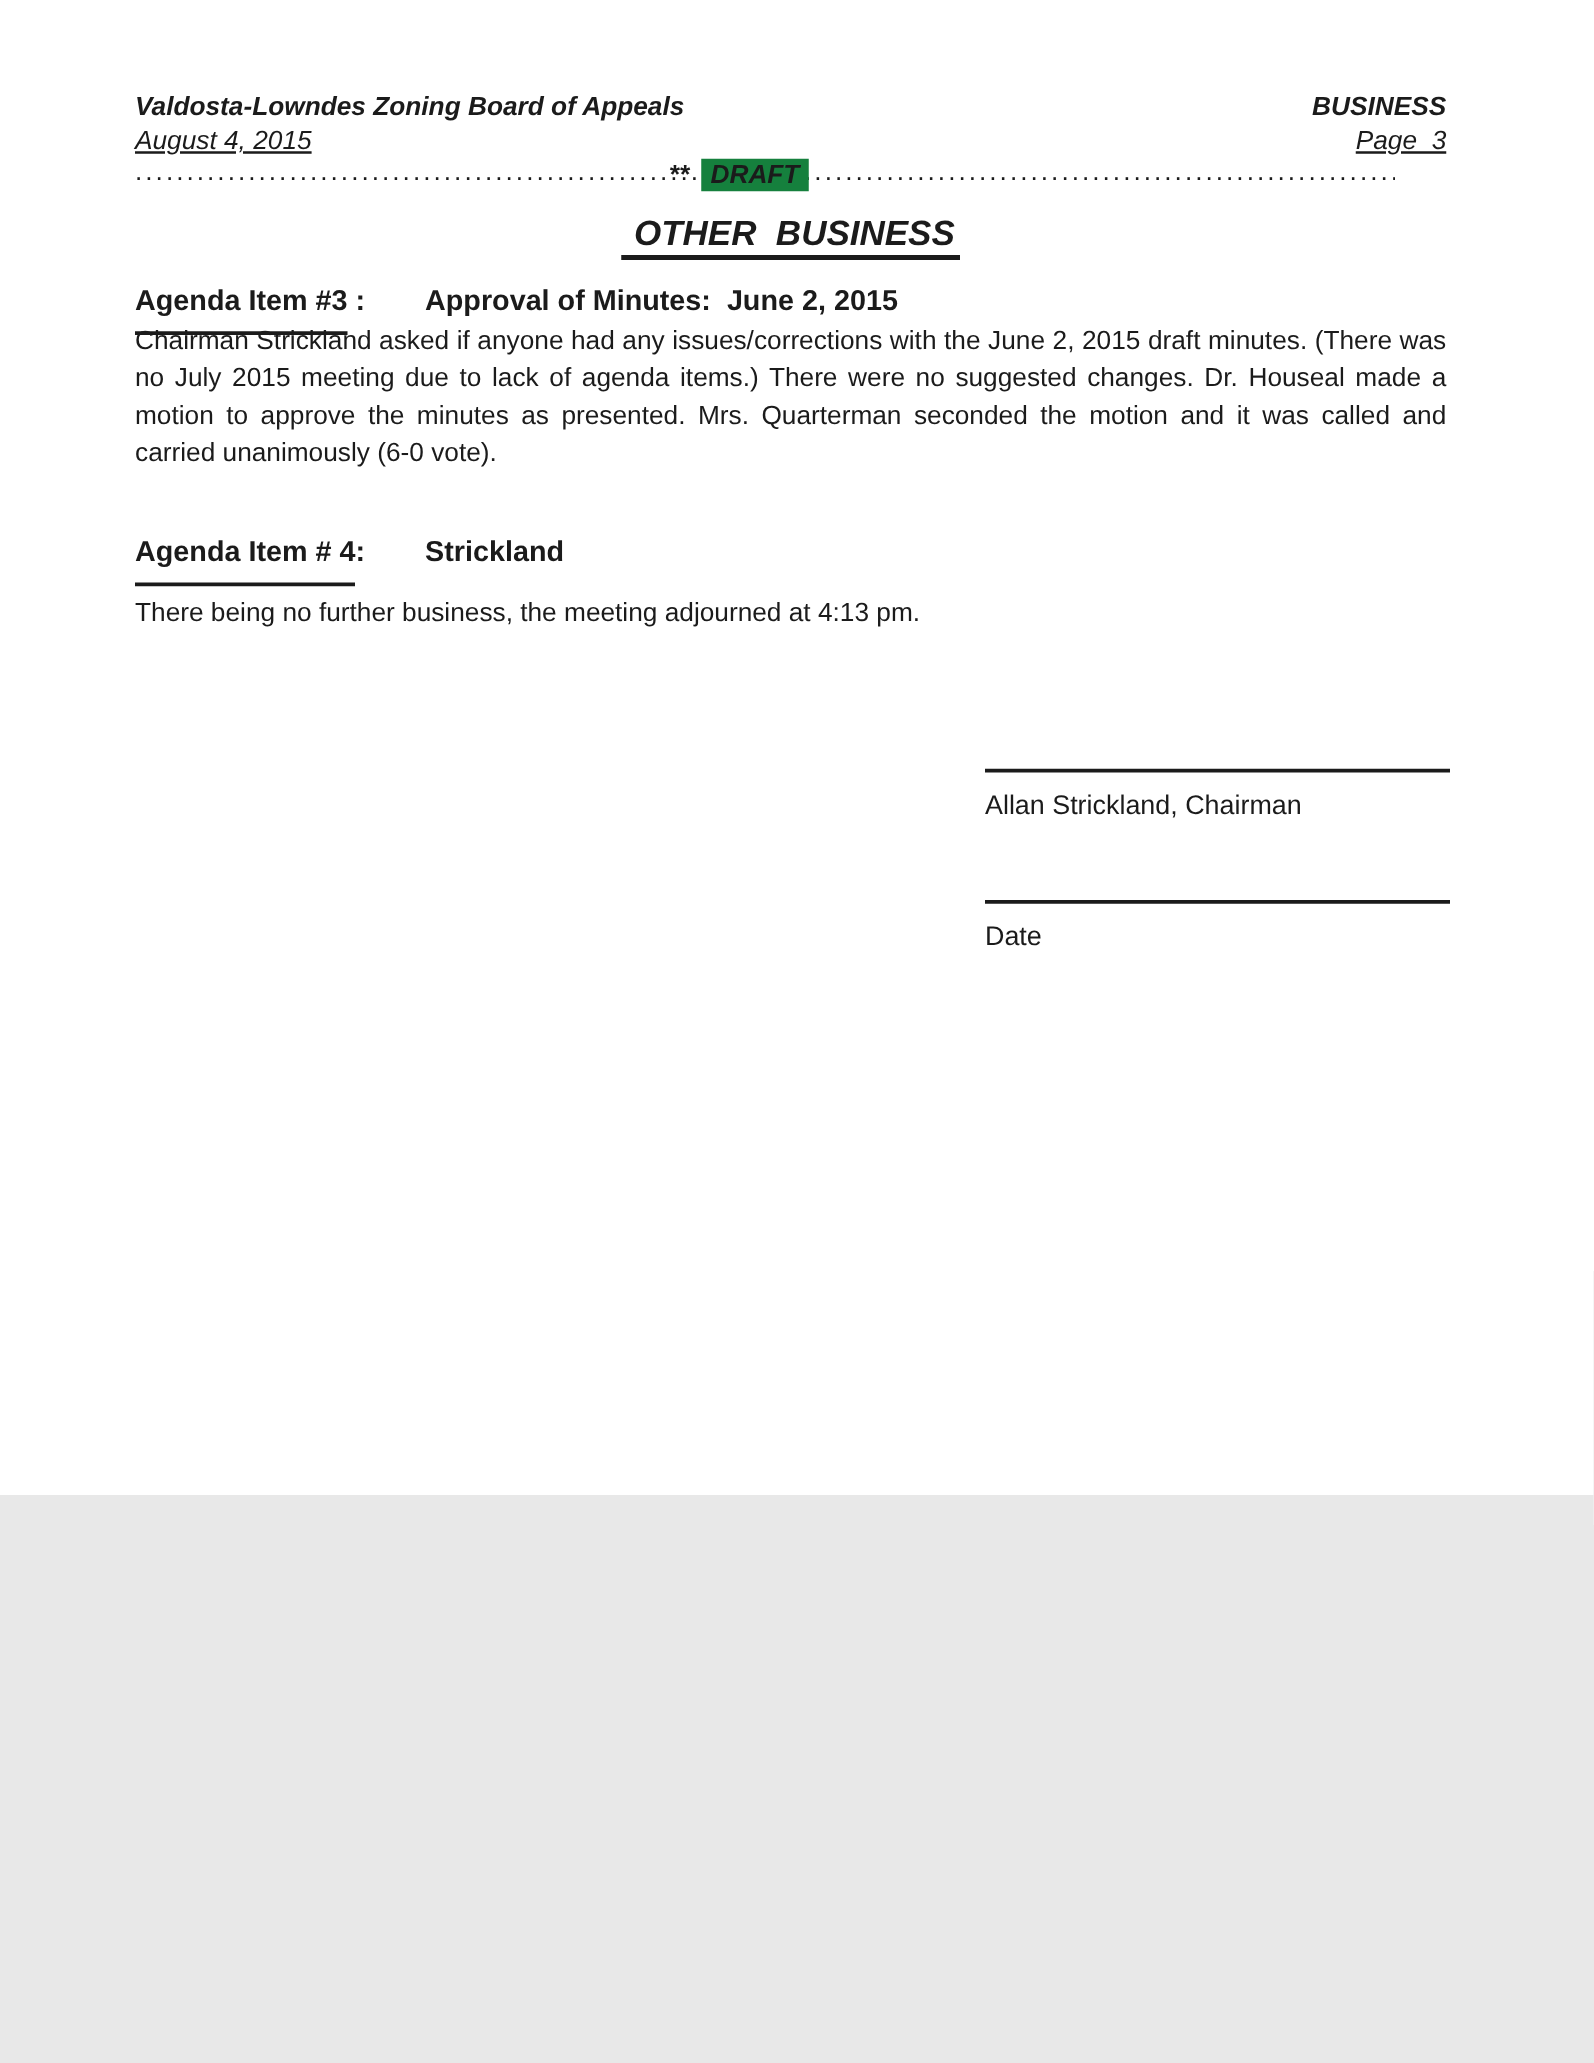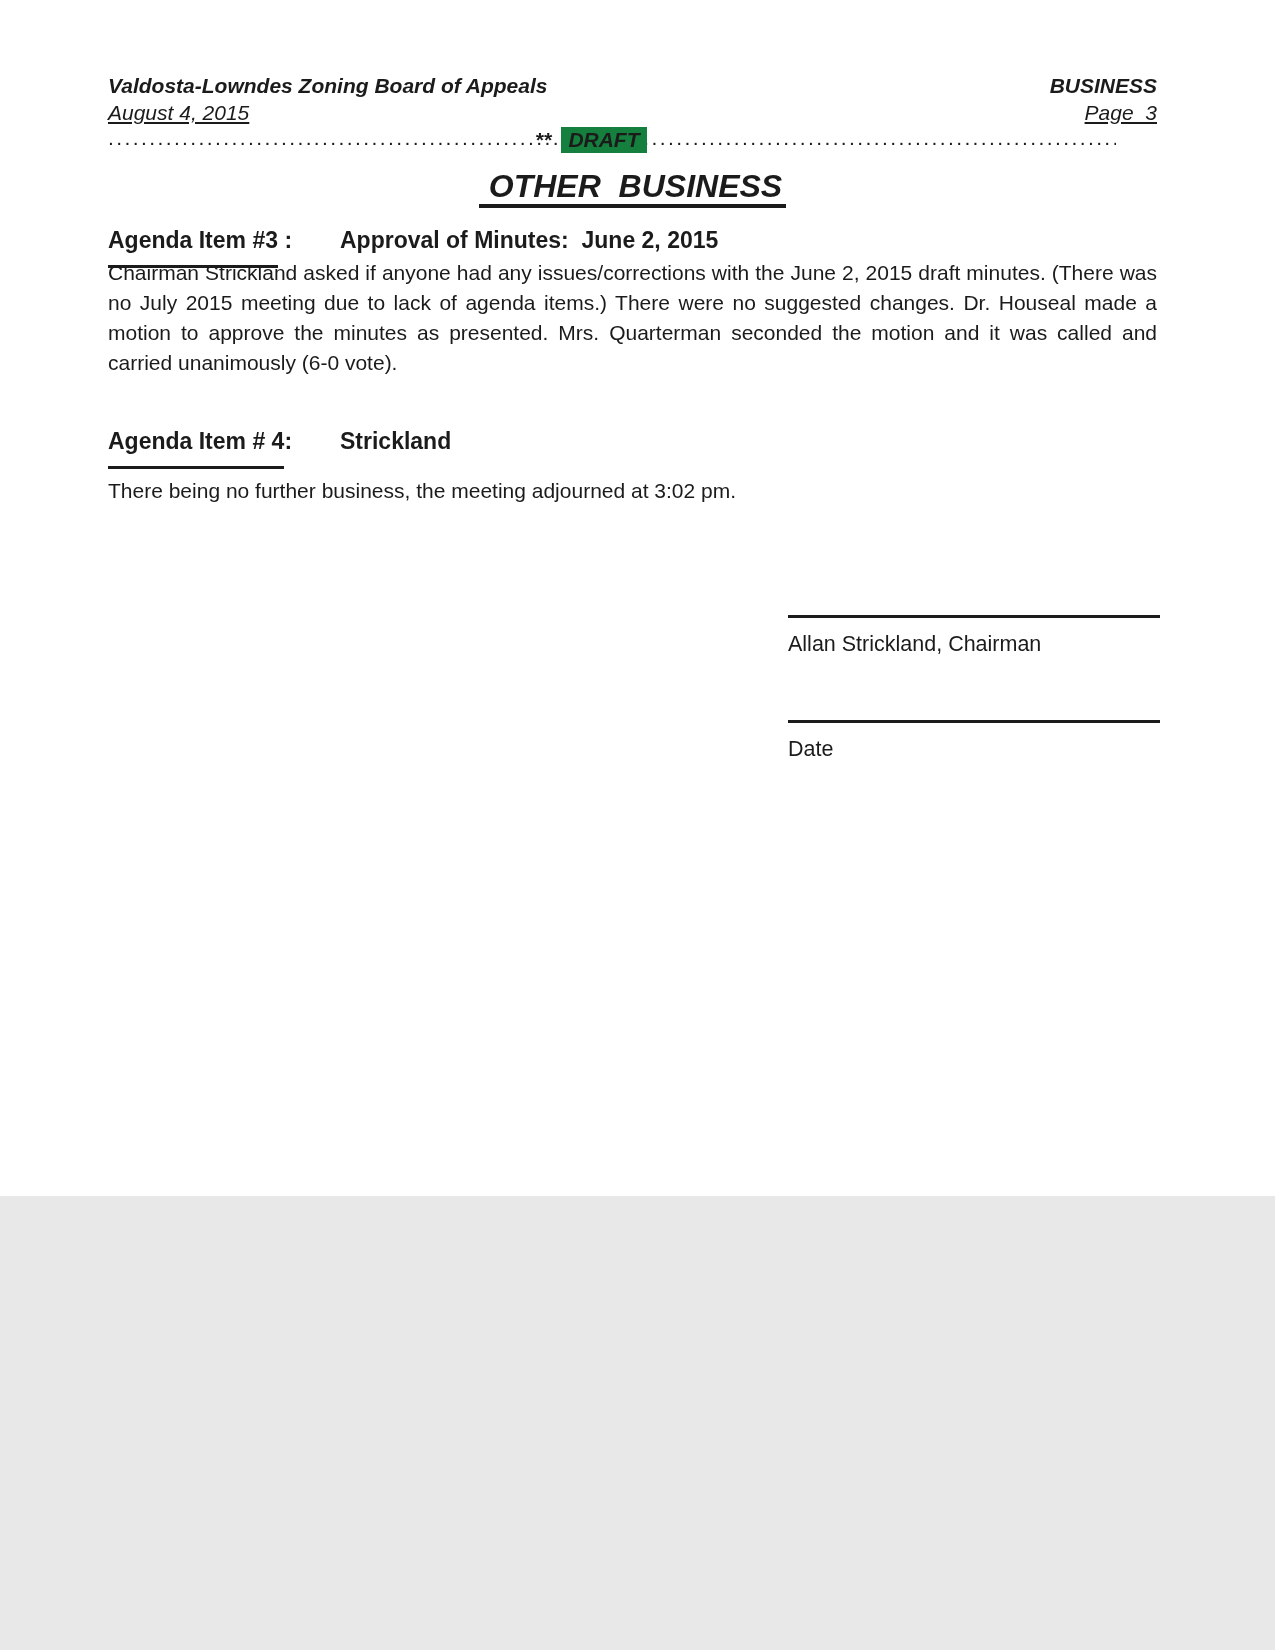--- a/index.html
+++ b/index.html
@@ -32,21 +32,21 @@
     overflow:hidden;
     white-space:nowrap;
     letter-spacing:2.4px;
     line-height:20px;
     font-size:21px;
   }
   
   .section-heading{margin-top:22px;text-align:center;line-height:33px;}
   .section-heading span{
     display:inline-block;
-    font-size:32px;font-weight:bold;font-style:italic;
+    font-size:28px;font-weight:bold;font-style:italic;
     white-space:pre;
     border-bottom:4px solid #1b1b1b;
     padding:0 4px 1px 10px;
   }
   
   .agenda-heading{margin-top:17px;font-size:23px;font-weight:bold;line-height:30px;}
   .agenda-label-cell{display:inline-block;width:232px;white-space:pre;vertical-align:bottom;}
   .u{border-bottom:3px solid #1b1b1b;padding-bottom:12px;}
   .agenda-title{white-space:pre;}
   .body-text{
@@ -86,21 +86,21 @@
   </div>
 
   <div class="agenda-heading">
     <span class="agenda-label-cell"><span class="u">Agenda Item #3</span><span> :</span></span><span class="agenda-title">Approval of Minutes:  June 2, 2015</span>
   </div>
   <p class="body-text">Chairman Strickland asked if anyone had any issues/corrections with the June 2, 2015 draft minutes. (There was no July 2015 meeting due to lack of agenda items.) There were no suggested changes.  Dr. Houseal made a motion to approve the minutes as presented.  Mrs. Quarterman seconded the motion and it was called and carried unanimously (6-0 vote).</p>
 
   <div class="agenda-heading gap-lg">
     <span class="agenda-label-cell"><span class="u">Agenda Item # 4</span><span>:</span></span><span class="agenda-title">Strickland</span>
   </div>
-  <p class="body-text single gap-body2">There being no further business, the meeting adjourned at 3:02 pm.</p>
+  <p class="body-text single gap-body2">There being no further business, the meeting adjourned at 4:13 pm.</p>
 
   <div class="sig-block">
     <div class="sig-rule"></div>
     <div class="sig-text">Allan Strickland, Chairman</div>
     <div class="sig-rule second"></div>
     <div class="sig-text">Date</div>
   </div>
 
 </div>
 

